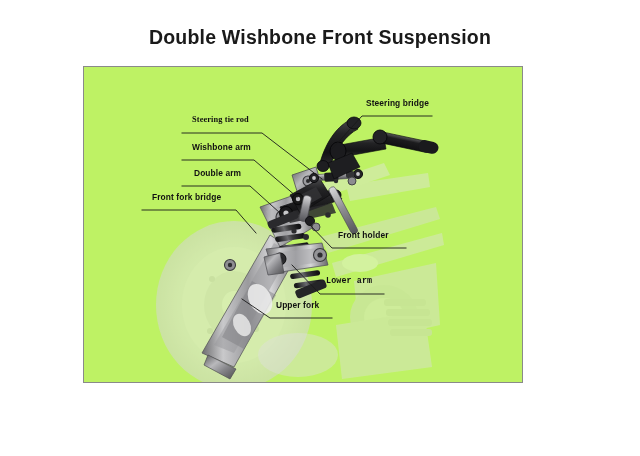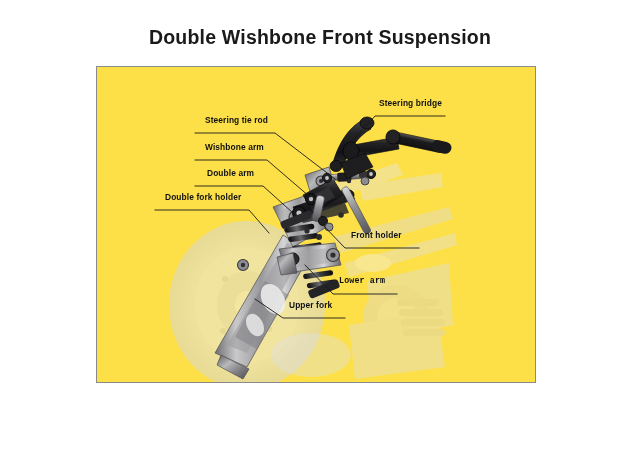--- a/index.html
+++ b/index.html
@@ -29,26 +29,26 @@
     text-align: center;
     font-family: "Liberation Sans", sans-serif;
     font-size: 19.5px;
     font-weight: bold;
     letter-spacing: 0.2px;
     color: #1a1a1a;
     white-space: nowrap;
   }
   #figure-frame {
     position: absolute;
-    left: 96px;
+    left: 83px;
     top: 66px;
     width: 440px;
     height: 317px;
     border: 1px solid #8a8a8a;
-    background: #fde047;
+    background: #bef264;
     box-sizing: border-box;
     overflow: hidden;
   }
   #figure-canvas {
     position: absolute;
     left: 0; top: 0;
     width: 438px;
     height: 315px;
   }
   .label-text {
@@ -261,27 +261,27 @@
           <path d="M98 119 L166 119 L196 146"></path>
           <path d="M58 143 L152 143 L172 166"></path>
           <path d="M322 181 L248 181 L226 158"></path>
           <path d="M300 227 L236 227 L208 198"></path>
           <path d="M248 251 L186 251 L158 232"></path>
         </g>
       </svg>
 
       <div class="label-text" style="left:282px; top:31px;">Steering bridge</div>
 
-      <div class="label-text" style="left:108px; top:48px;">Steering tie rod</div>
+      <div class="label-text" style="left:108px; top:48px;font-family:Liberation Serif, serif;">Steering tie rod</div>
 
       <div class="label-text" style="left:108px; top:75px;">Wishbone arm</div>
 
       <div class="label-text" style="left:110px; top:101px;">Double arm</div>
 
-      <div class="label-text" style="left:68px; top:125px;">Double fork holder</div>
+      <div class="label-text" style="left:68px; top:125px;">Front fork bridge</div>
 
       <div class="label-text" style="left:254px; top:163px;">Front holder</div>
 
       <div class="label-text" style="left:242px; top:209px;font-family:Liberation Mono, monospace;">Lower arm</div>
 
       <div class="label-text" style="left:192px; top:233px;">Upper fork</div>
 
     </div>
   </div>
 </div>

